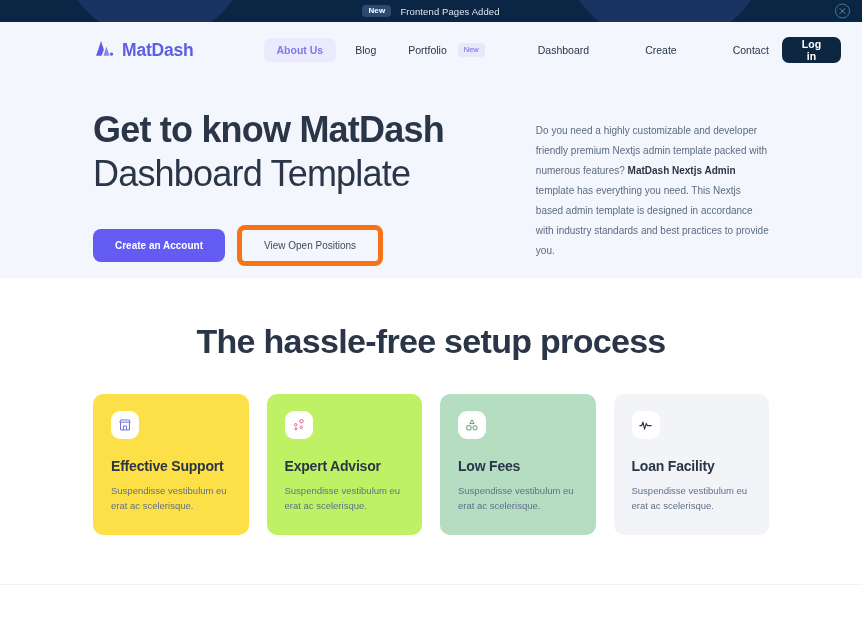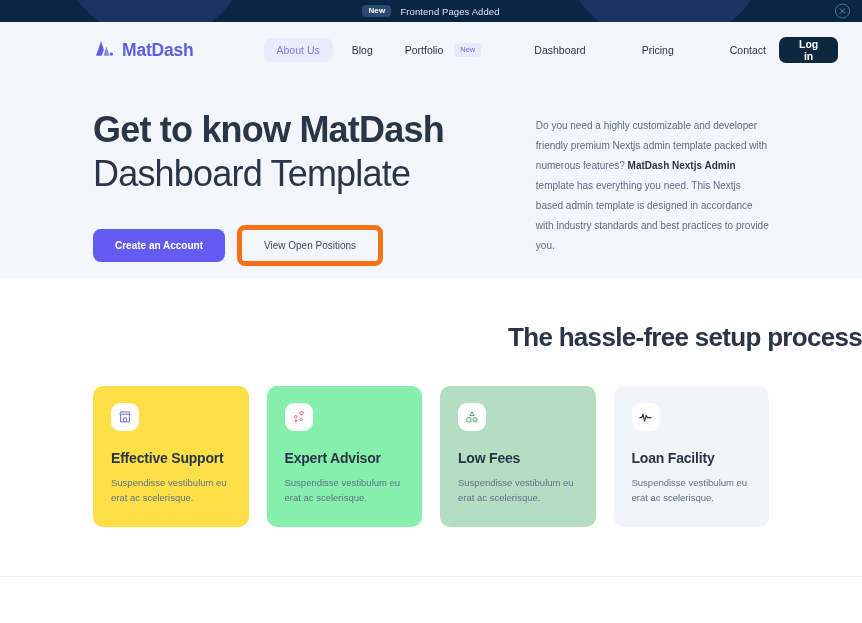--- a/index.html
+++ b/index.html
@@ -112,20 +112,21 @@
     font-size: 10.5px;
     color: #2a3547;
     padding: 6px 13px;
     border-radius: 7px;
     cursor: pointer;
     white-space: nowrap;
   }
   .nav-link.active {
     background: #ecebfd;
     color: #7d7ae8;
+    font-weight: bold;
   }
   .nav-chip {
     font-size: 7.5px;
     color: #6f6be0;
     background: #e9e8fb;
     border-radius: 4px;
     padding: 3px 6px;
     margin-left: -8px;
     line-height: 1;
     cursor: pointer;
@@ -141,21 +142,21 @@
     cursor: pointer;
     font-family: inherit;
   }
 
   
   .hero-body {
     position: relative;
     z-index: 3;
     padding: 32px 93px 0 93px;
     display: flex;
-    align-items: flex-start;
+    align-items: center;
   }
   .hero-left { width: 400px; }
   .hero-h1 {
     font-size: 36px;
     font-weight: bold;
     color: #2a3547;
     letter-spacing: -.8px;
     line-height: 1.12;
     white-space: nowrap;
   }
@@ -205,22 +206,22 @@
     color: #5d6b82;
   }
   .hero-para b { color: #2a3547; font-weight: bold; }
 
   
   .features {
     background: #ffffff;
     padding-top: 44px;
   }
   .features-title {
-    text-align: right;
-    font-size: 26px;
+    text-align: center;
+    font-size: 34px;
     font-weight: bold;
     color: #2a3547;
     letter-spacing: -.7px;
   }
   .cards {
     margin-top: 33px;
     padding: 0 93px;
     display: flex;
     gap: 18px;
   }
@@ -290,21 +291,21 @@
       </span>
       <span class="brand-name">MatDash</span>
     </div>
 
     <div class="nav-links">
       <span class="nav-link active">About Us</span>
       <span class="nav-link">Blog</span>
       <span class="nav-link">Portfolio</span>
       <span class="nav-chip">New</span>
       <span class="nav-link" style="margin-left:34px">Dashboard</span>
-      <span class="nav-link" style="margin-left:24px">Pricing</span>
+      <span class="nav-link" style="margin-left:24px">Create</span>
       <span class="nav-link" style="margin-left:24px">Contact</span>
     </div>
 
     <button class="login-btn">Log in</button>
   </nav>
 
   <div class="hero-body">
     <div class="hero-left">
       <h1 class="hero-h1">Get to know MatDash</h1>
       <h2 class="hero-h2">Dashboard Template</h2>
@@ -330,21 +331,21 @@
         <svg width="14" height="14" viewBox="0 0 20 20" aria-hidden="true">
           <path d="M2.5 6 L4 2.8 L16 2.8 L17.5 6 Z" fill="none" stroke="#6f6be0" stroke-width="1.4" stroke-linejoin="round"></path>
           <path d="M3.6 6 V17 H16.4 V6" fill="none" stroke="#6f6be0" stroke-width="1.4" stroke-linejoin="round"></path>
           <path d="M7.8 17 V11.4 H12.2 V17" fill="none" stroke="#6f6be0" stroke-width="1.4" stroke-linejoin="round"></path>
         </svg>
       </div>
       <div class="card-title">Effective Support</div>
       <div class="card-desc">Suspendisse vestibulum eu erat ac scelerisque.</div>
     </div>
 
-    <div class="card" style="background:#86efac">
+    <div class="card" style="background:#bef264">
       <div class="card-icon">
         <svg width="14" height="14" viewBox="0 0 20 20" aria-hidden="true">
           <circle cx="13.6" cy="4.6" r="2.5" fill="none" stroke="#e0607f" stroke-width="1.4"></circle>
           <circle cx="5.3" cy="9.6" r="1.7" fill="none" stroke="#e0607f" stroke-width="1.4"></circle>
           <circle cx="13.3" cy="13.4" r="1.7" fill="none" stroke="#e0607f" stroke-width="1.4"></circle>
           <circle cx="5.6" cy="15.6" r="1.5" fill="none" stroke="#e0607f" stroke-width="1.4"></circle>
         </svg>
       </div>
       <div class="card-title">Expert Advisor</div>
       <div class="card-desc">Suspendisse vestibulum eu erat ac scelerisque.</div>

